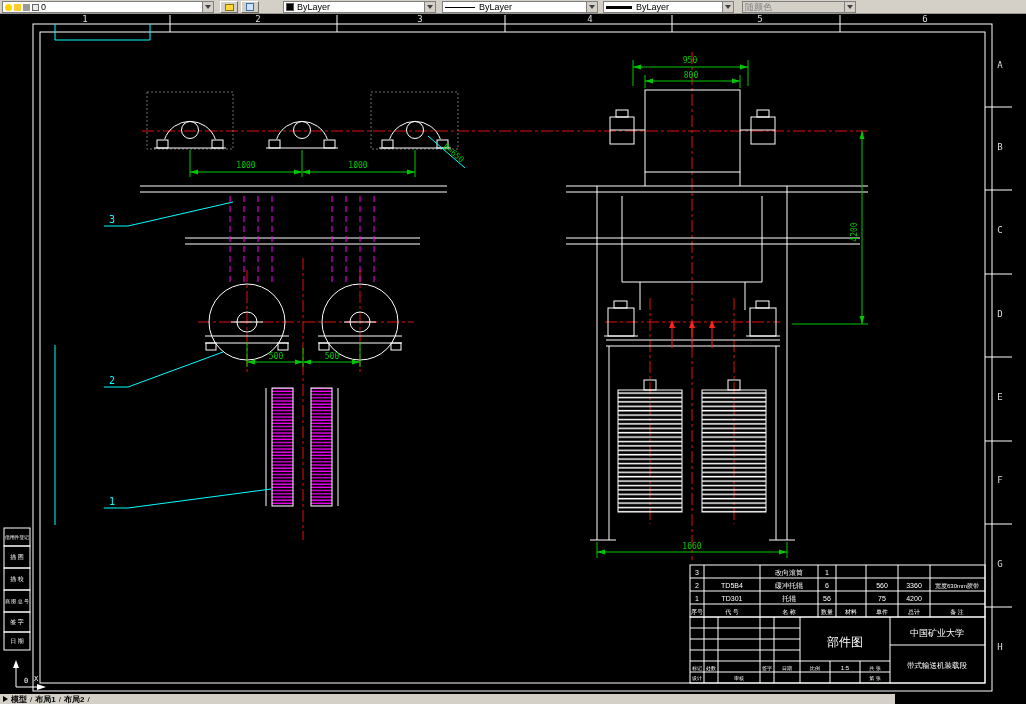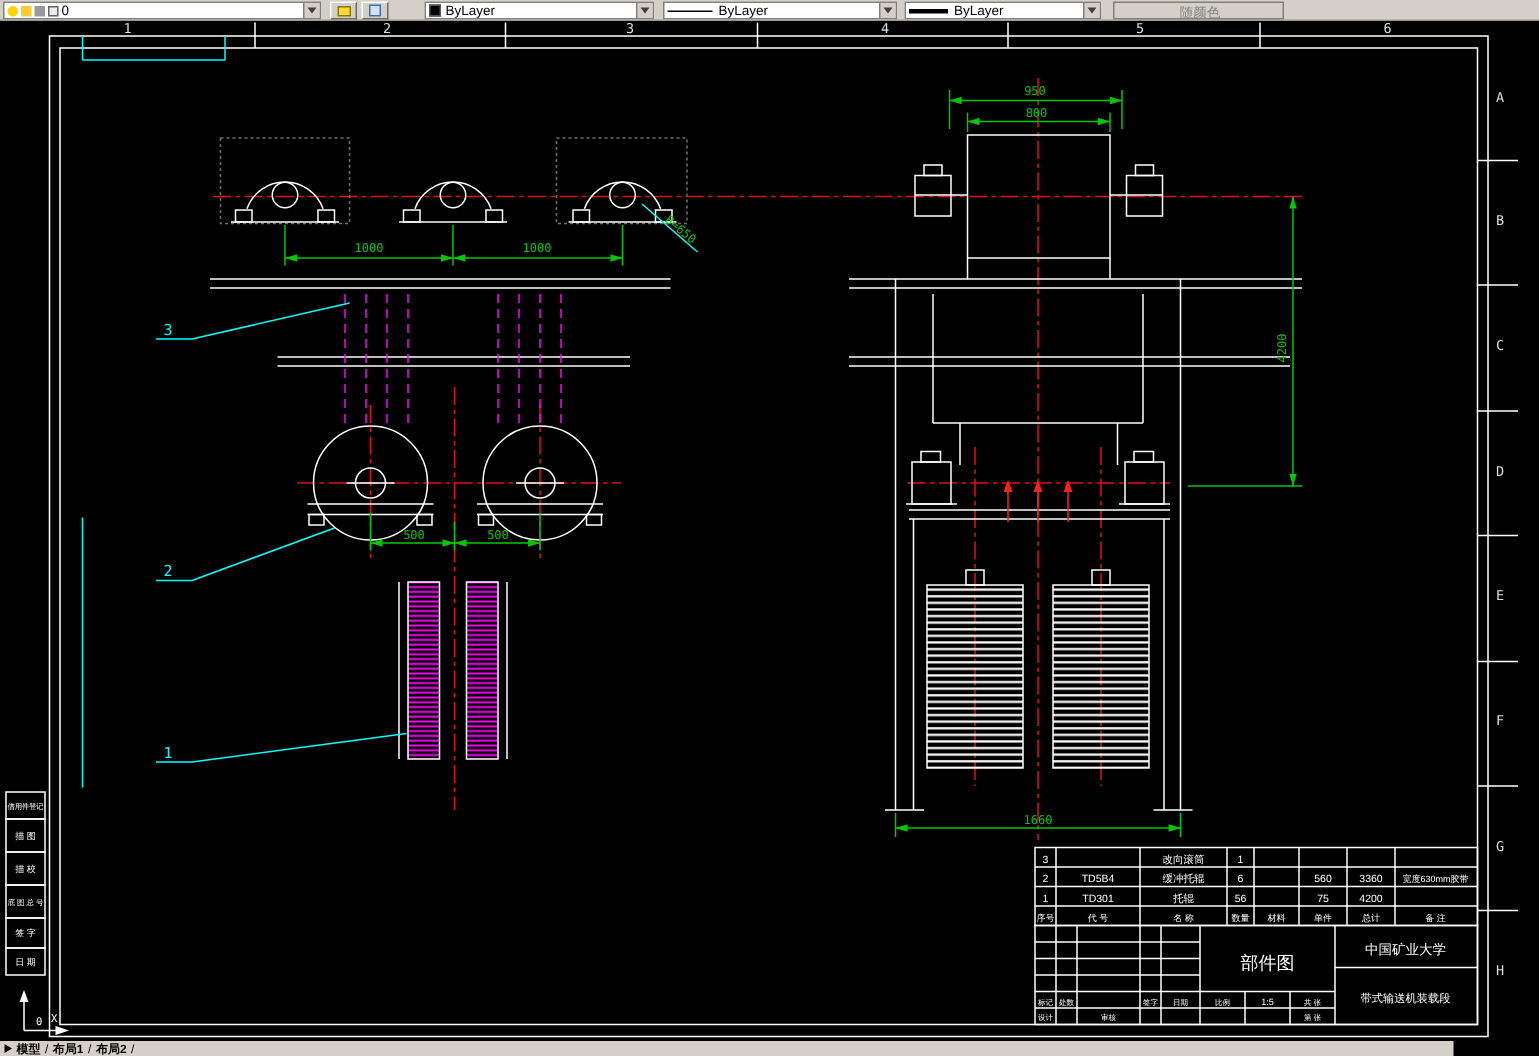--- a/index.html
+++ b/index.html
@@ -27,21 +27,21 @@
              border:1px solid #555; margin-right:3px; }
   .ltline  { display:inline-block; width:30px; height:1px; background:#000; margin-right:4px; }
   .lwline  { display:inline-block; width:26px; height:3px; background:#000; margin-right:4px; }
   .tbtn { position:absolute; top:1px; width:18px; height:12px; background:#d4d0c8;
           border:1px solid; border-color:#fff #6d6a65 #6d6a65 #fff;
           display:flex; align-items:center; justify-content:center; }
   .tbtn .ic1 { width:9px; height:7px; background:#ffd83c; border:1px solid #8a7400; }
   .tbtn .ic2 { width:8px; height:8px; background:#cfe3ff; border:1px solid #3a6ea5; }
 
   
-  .statusbar { position:absolute; left:0; top:694px; width:969px; height:10px;
+  .statusbar { position:absolute; left:0; top:694px; width:895px; height:10px;
                background:#d4d0c8; z-index:10; display:flex; align-items:center;
                font-size:8px; color:#000; gap:3px; padding-left:3px;text-align:right; }
   .tab-scroll { width:0; height:0; border-top:3px solid transparent;
                 border-bottom:3px solid transparent; border-left:5px solid #000; }
   .statusbar .tab { cursor:default;font-weight:bold; }
   .statusbar .tab.active { font-weight:bold; }
 
   
   svg { position:absolute; left:0; top:0; z-index:1; }
   svg text { font-family:"DejaVu Sans Mono",monospace; }
@@ -93,21 +93,21 @@
         <i></i>
       </span>
   </div>
   <div class="combo" style="left:603px;width:131px;">
     <span class="lwline"></span>
     <span>ByLayer</span>
     <span class="dd">
         <i></i>
       </span>
   </div>
-  <div class="combo disabled" style="left:742px;width:114px;flex-direction:column;">
+  <div class="combo disabled" style="left:742px;width:114px;">
     <span>随颜色</span>
     <span class="dd">
         <i></i>
       </span>
   </div>
 </div>
 
 <svg width="1026" height="704" viewBox="0 0 1026 704">
   <rect x="0" y="14" width="1026" height="681" fill="#000000"></rect>
 

